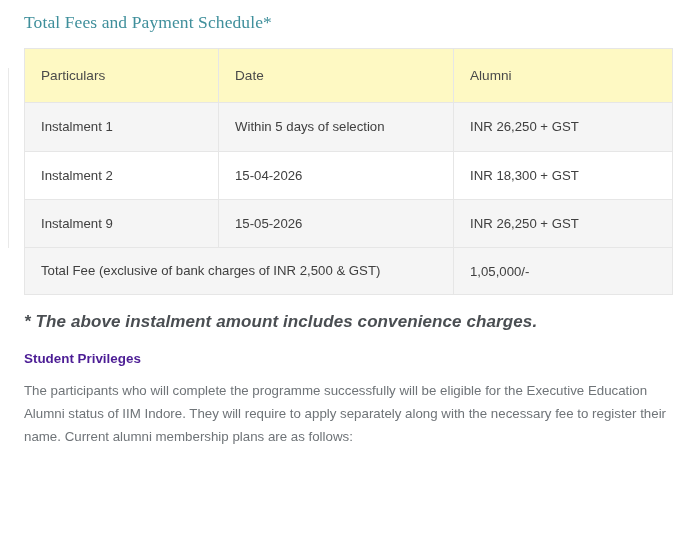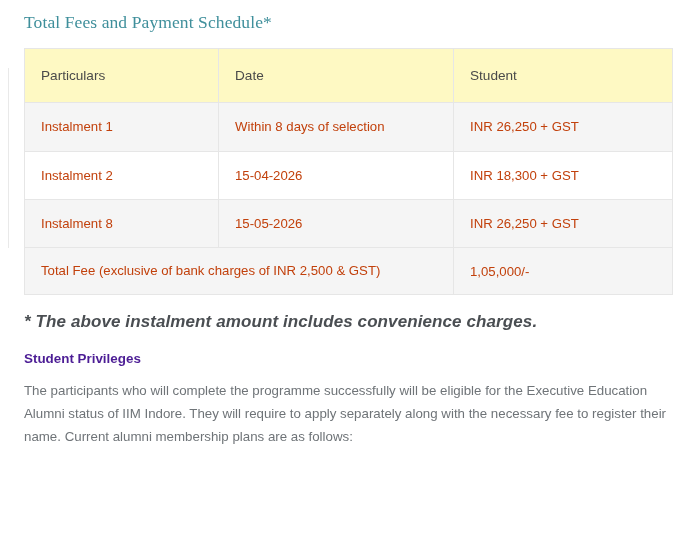--- a/index.html
+++ b/index.html
@@ -74,21 +74,21 @@
   table.fee-table thead th {
     background: #fef9c3;
     color: #4a4a4a;
     font-weight: 400;
     font-size: 13.6px;
     padding-top: 17px;
     padding-bottom: 17px;
   }
 
   table.fee-table tbody td {
-    color: #c2410c;
+    color: #404040;
     font-weight: 400;
   }
 
   tr.shaded > td { background: #f5f5f5; }
   tr.plain  > td { background: #ffffff; }
 
   tr.total-row > td {
     color: #44484c;
     font-weight: 700;
     font-size: 13.2px;
@@ -136,39 +136,39 @@
     <table class="fee-table">
       <colgroup>
         <col class="c1">
           <col class="c2">
           <col class="c3">
       </colgroup>
       <thead>
         <tr>
           <th>Particulars</th>
           <th>Date</th>
-          <th>Student</th>
+          <th>Alumni</th>
         </tr>
       </thead>
       <tbody>
 
         <tr class="shaded">
           <td>Instalment 1</td>
-          <td>Within 8 days of selection</td>
+          <td>Within 5 days of selection</td>
           <td>INR 26,250 + GST</td>
         </tr>
 
         <tr class="plain">
           <td>Instalment 2</td>
           <td>15-04-2026</td>
           <td>INR 18,300 + GST</td>
         </tr>
 
         <tr class="shaded">
-          <td>Instalment 8</td>
+          <td>Instalment 9</td>
           <td>15-05-2026</td>
           <td>INR 26,250 + GST</td>
         </tr>
 
 
         <tr class="shaded total-row">
           <td class="label" colspan="2">Total Fee (exclusive of bank charges of INR 2,500 &amp; GST)</td>
           <td>1,05,000/-</td>
         </tr>
 

